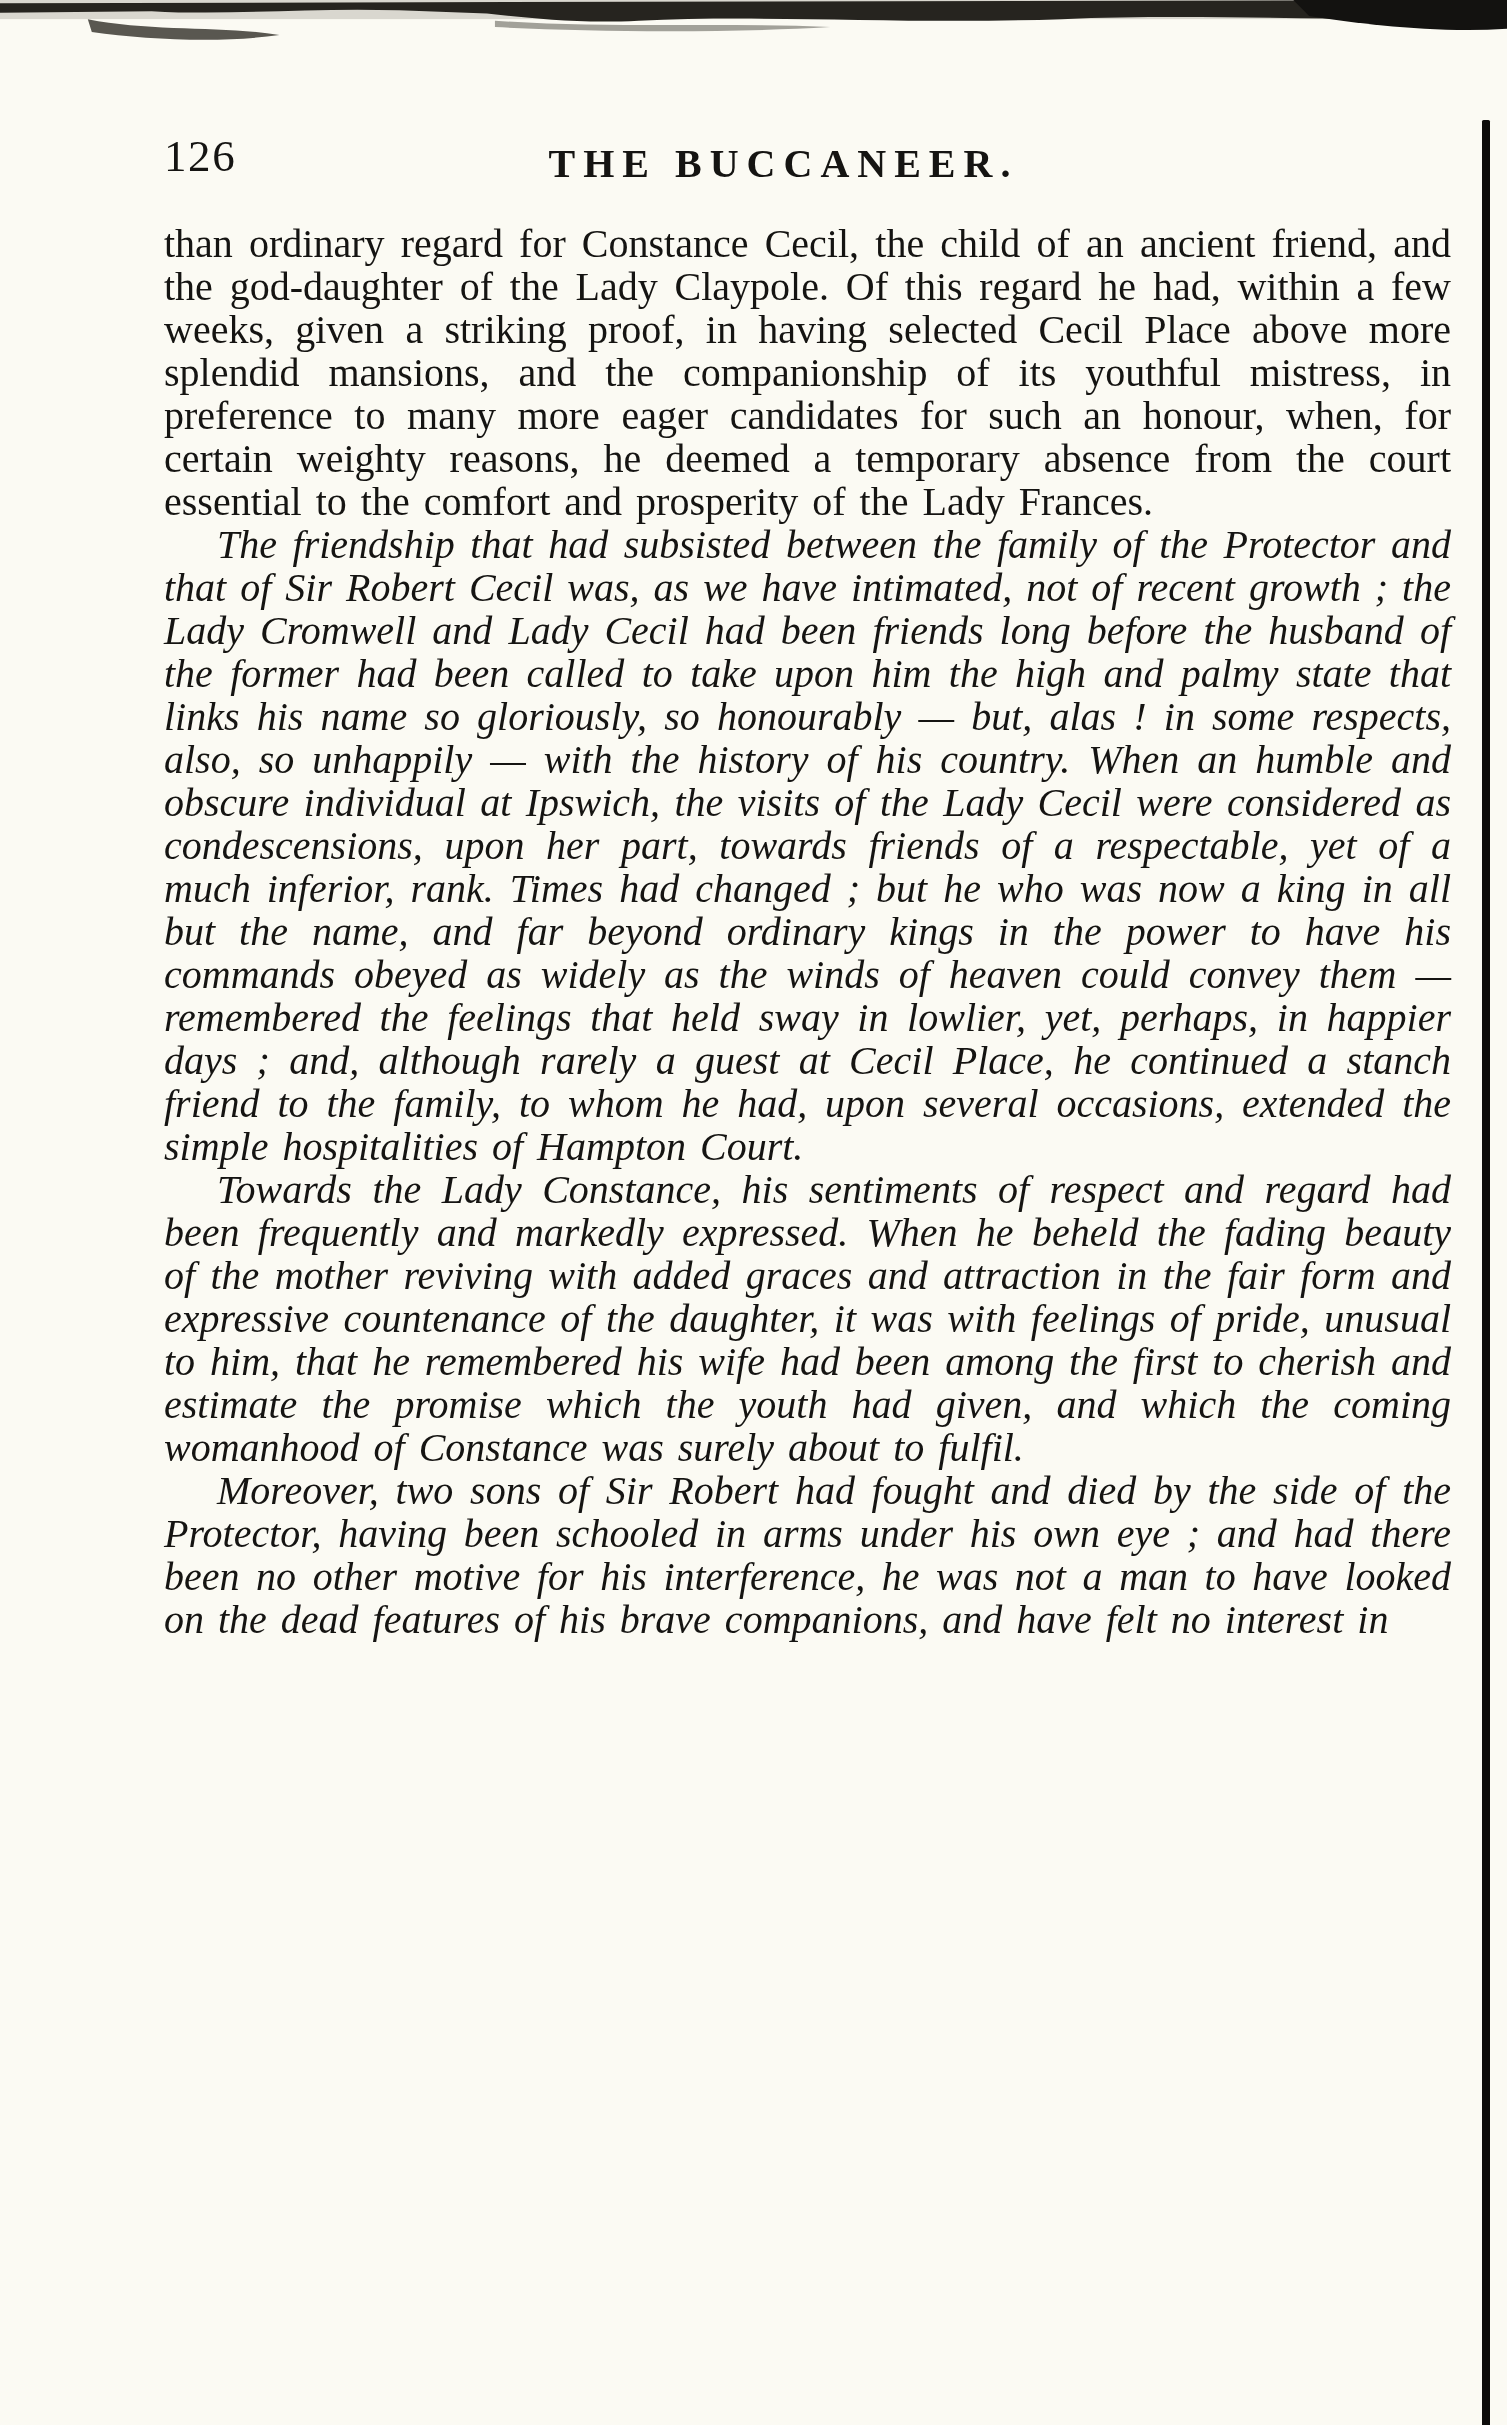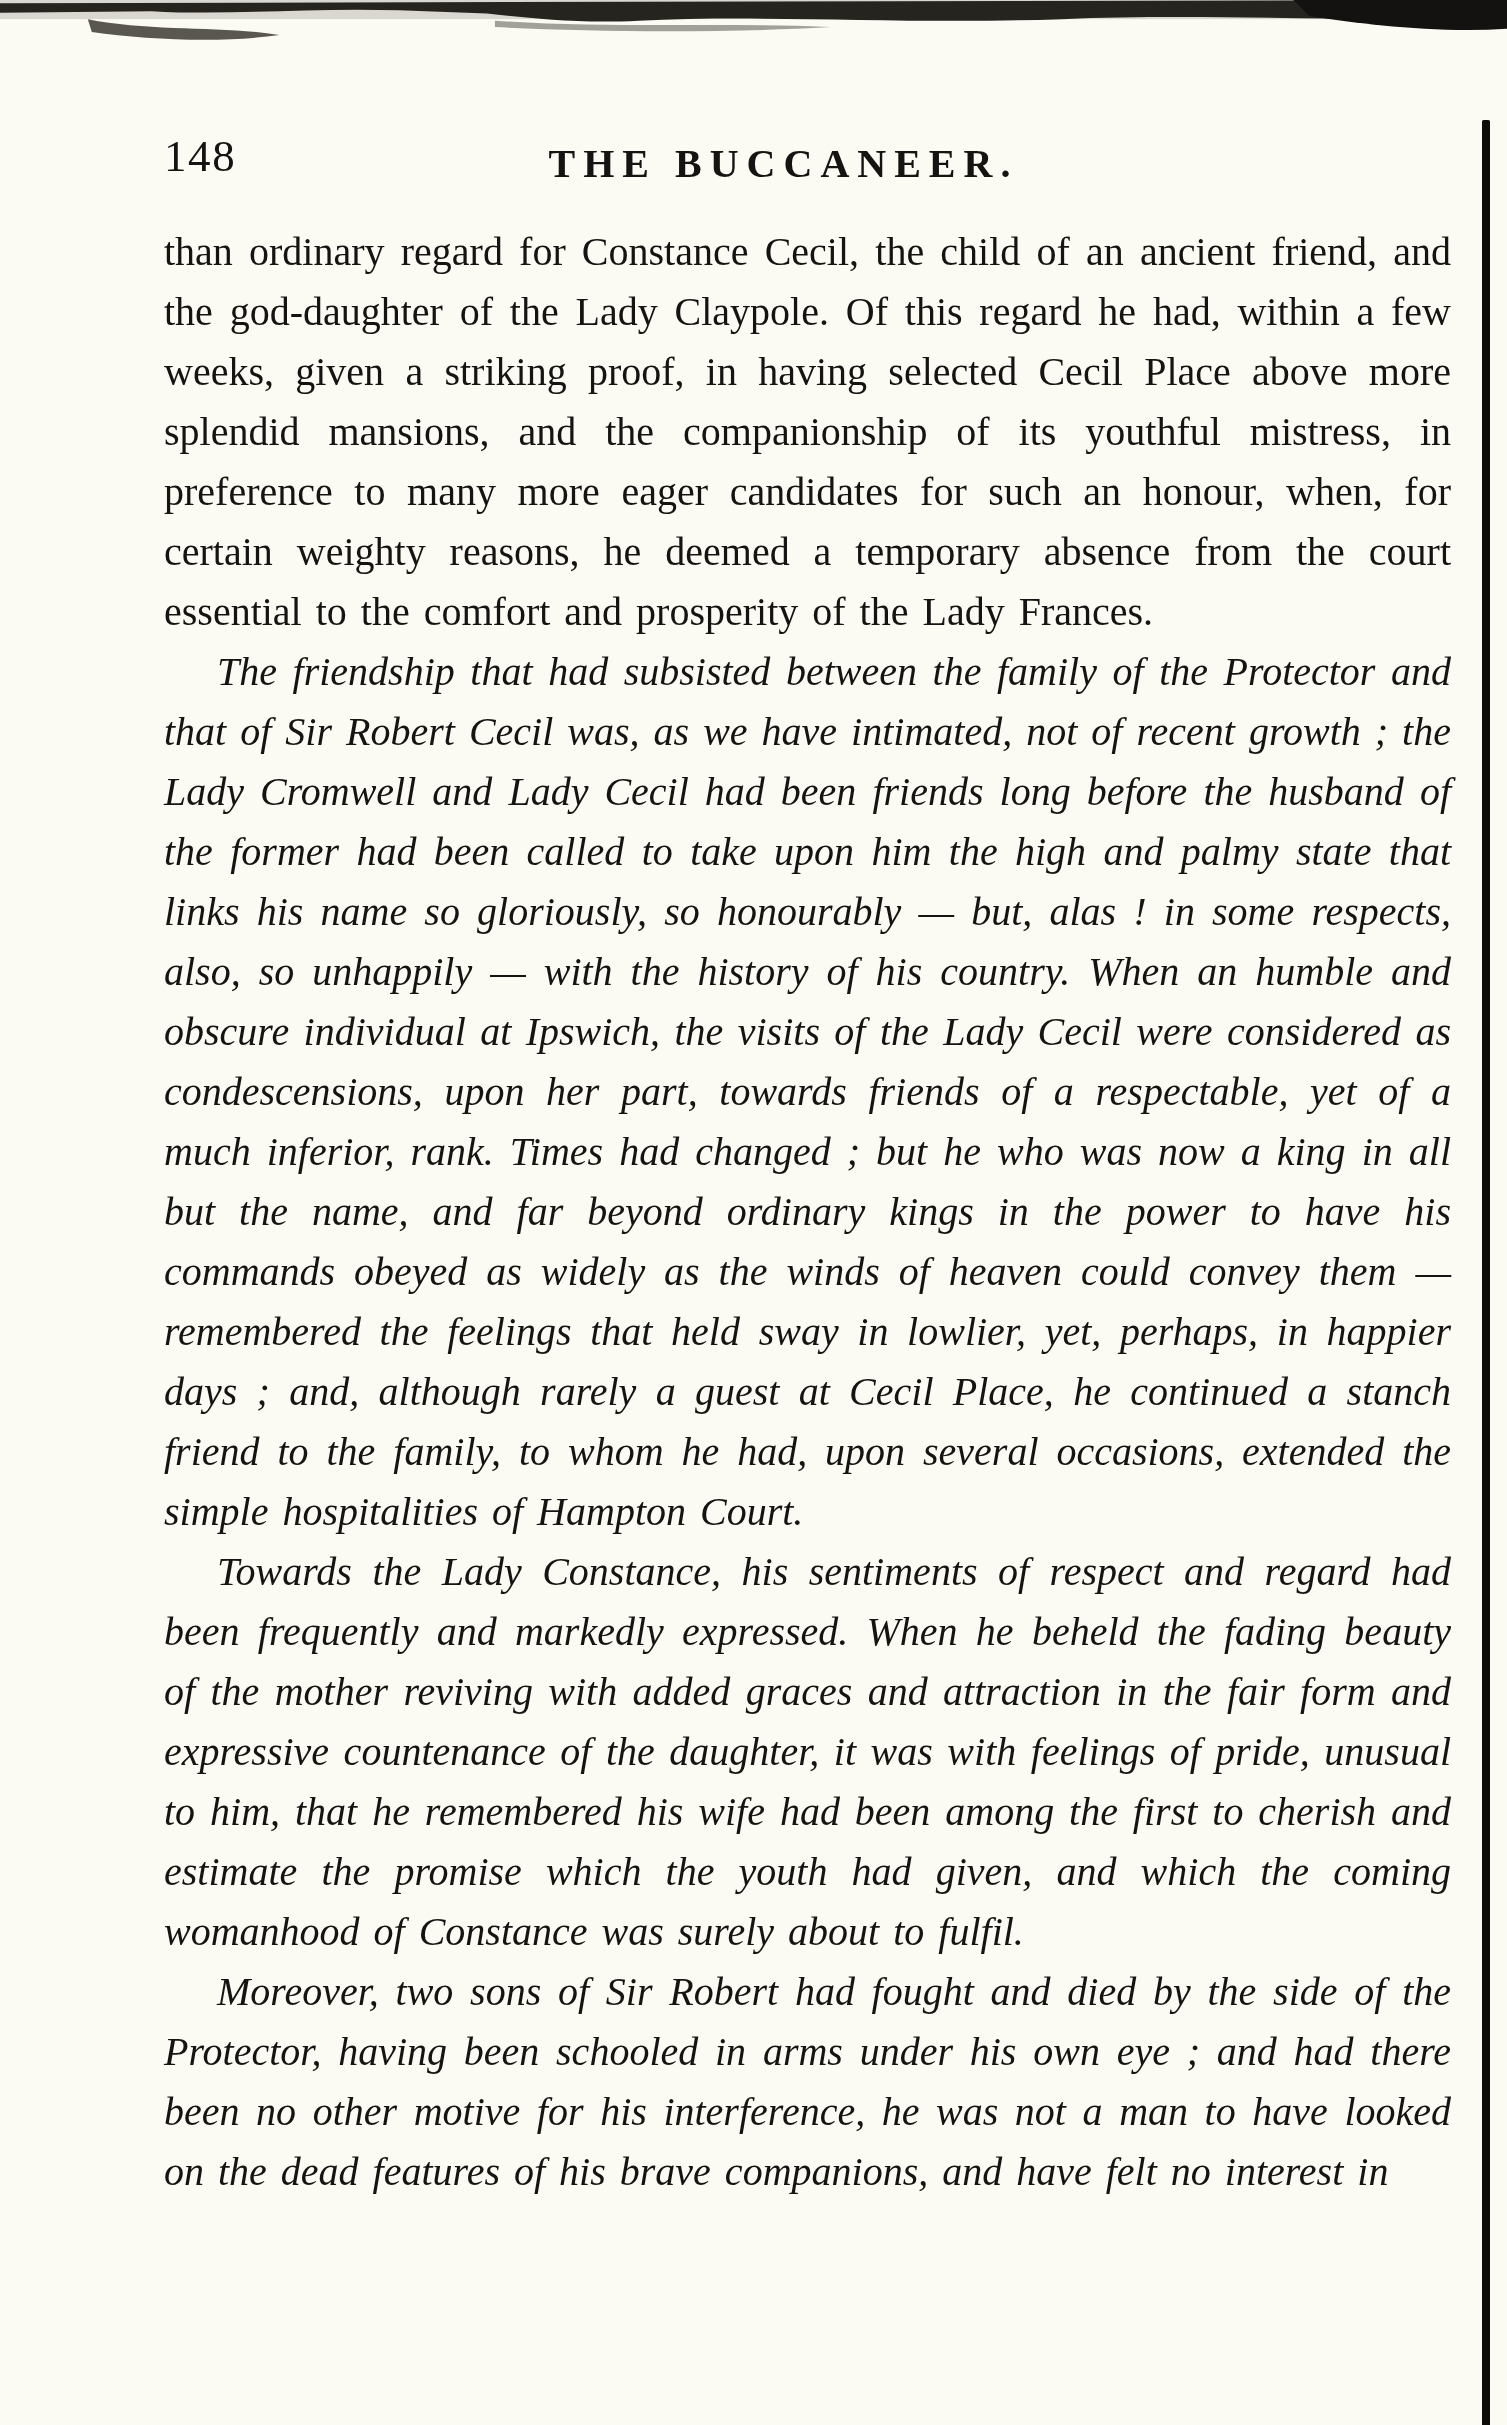--- a/index.html
+++ b/index.html
@@ -63,21 +63,21 @@
   
   .text-block {
     position: absolute;
     top: 222px;
     left: 164px;
     width: 1287px;
   }
   .para {
     margin: 0;
     font-size: 40px;
-    line-height: 60px;
+    line-height: 43px;
     text-align: justify;
     text-justify: inter-word;
     word-spacing: 4px;
   }
   .para.indent {
     text-indent: 53px;
     font-style: italic;
   }
 </style>
 </head>
@@ -89,21 +89,21 @@
     <rect x="0" y="0" width="1889" height="24" fill="#8c897e" opacity="0.30"></rect>
     <path d="M0 4 L1889 0 L1889 20 C1720 30 1530 16 1330 24 C1140 31 960 18 800 26 C720 30 660 22 610 17 L500 13 C390 9 290 20 190 14 L0 16 Z" fill="#26241f"></path>
     <path d="M1620 0 L1889 0 L1889 36 C1800 42 1705 30 1640 20 Z" fill="#131210"></path>
     <path d="M110 24 C190 40 280 32 350 44 C280 54 185 50 115 40 Z" fill="#3c3a33" opacity="0.85"></path>
     <path d="M620 26 C760 36 900 28 1040 34 C900 42 740 40 620 34 Z" fill="#4a473f" opacity="0.5"></path>
   </svg>
 
   <div class="scan-right"></div>
 
   <header class="page-header">
-    <span class="page-number">148</span>
+    <span class="page-number">126</span>
     <span class="running-title">THE BUCCANEER.</span>
   </header>
 
   <main class="text-block">
     <p class="para no-indent">than ordinary regard for Constance Cecil, the child of an ancient friend, and the god-daughter of the Lady Claypole. Of this regard he had, within a few weeks, given a striking proof, in having selected Cecil Place above more splendid mansions, and the companionship of its youthful mistress, in preference to many more eager candidates for such an honour, when, for certain weighty reasons, he deemed a temporary absence from the court essential to the comfort and prosperity of the Lady Frances.</p>
     <p class="para indent">The friendship that had subsisted between the family of the Protector and that of Sir Robert Cecil was, as we have intimated, not of recent growth ; the Lady Cromwell and Lady Cecil had been friends long before the husband of the former had been called to take upon him the high and palmy state that links his name so gloriously, so honourably — but, alas ! in some respects, also, so unhappily — with the history of his country. When an humble and obscure individual at Ipswich, the visits of the Lady Cecil were considered as condescensions, upon her part, towards friends of a respectable, yet of a much inferior, rank. Times had changed ; but he who was now a king in all but the name, and far beyond ordinary kings in the power to have his commands obeyed as widely as the winds of heaven could convey them — remembered the feelings that held sway in lowlier, yet, perhaps, in happier days ; and, although rarely a guest at Cecil Place, he continued a stanch friend to the family, to whom he had, upon several occasions, extended the simple hospitalities of Hampton Court.</p>
     <p class="para indent">Towards the Lady Constance, his sentiments of respect and regard had been frequently and markedly expressed. When he beheld the fading beauty of the mother reviving with added graces and attraction in the fair form and expressive countenance of the daughter, it was with feelings of pride, unusual to him, that he remembered his wife had been among the first to cherish and estimate the promise which the youth had given, and which the coming womanhood of Constance was surely about to fulfil.</p>
     <p class="para indent">Moreover, two sons of Sir Robert had fought and died by the side of the Protector, having been schooled in arms under his own eye ; and had there been no other motive for his interference, he was not a man to have looked on the dead features of his brave companions, and have felt no interest in</p>
   </main>
 

